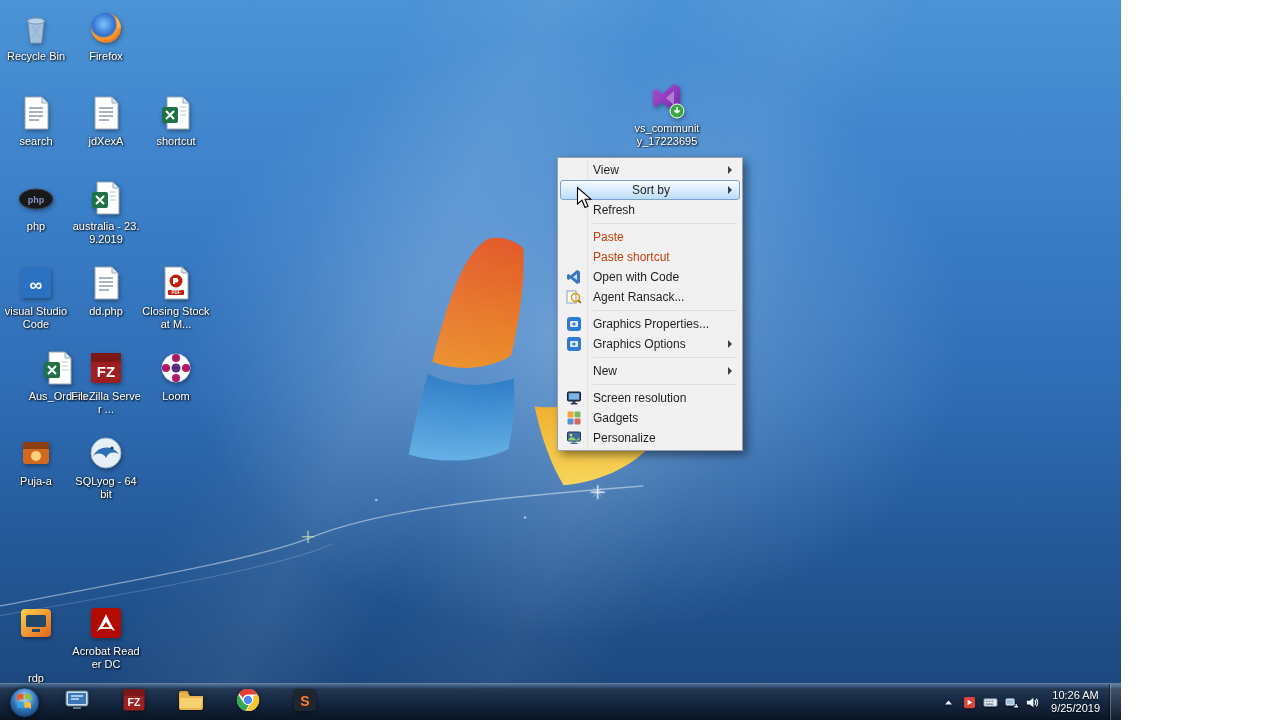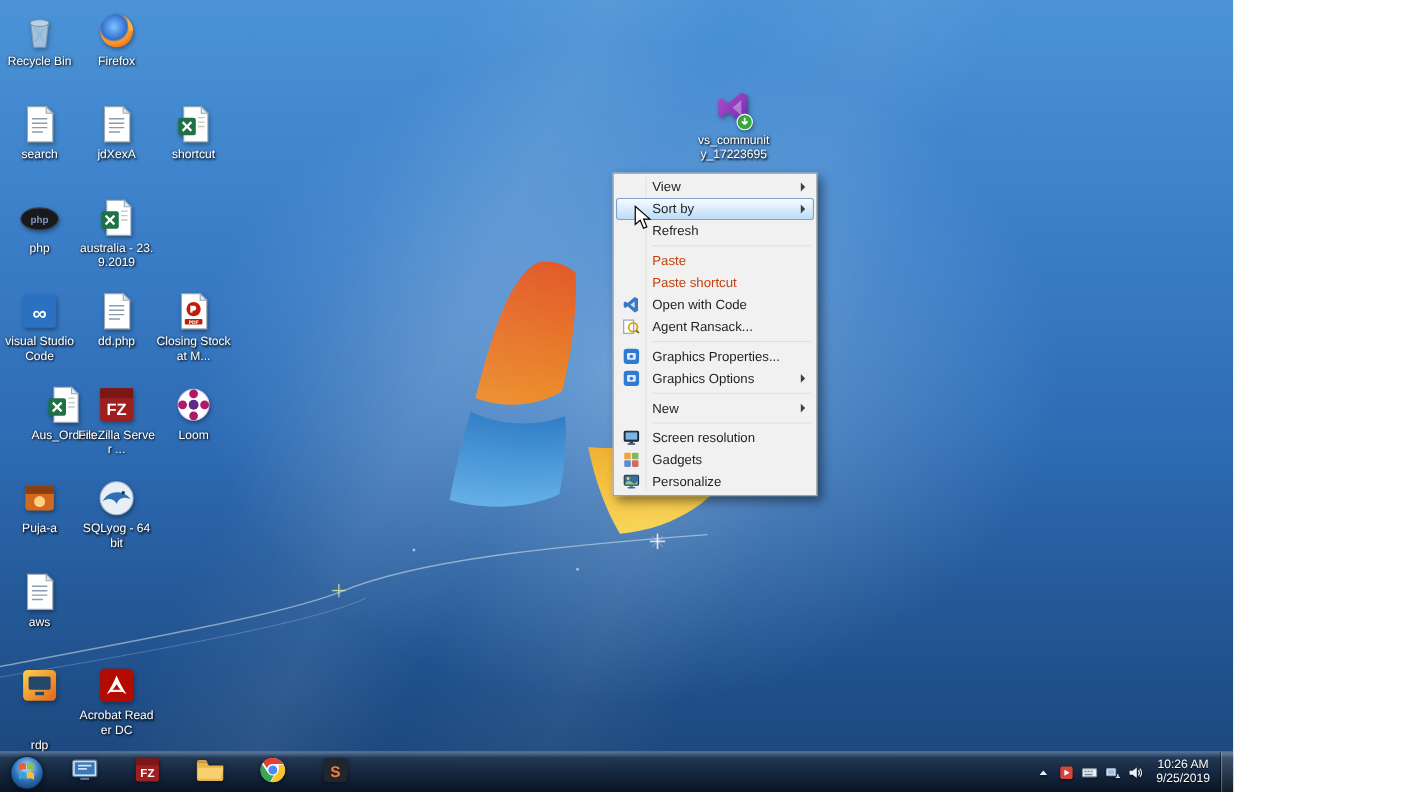--- a/index.html
+++ b/index.html
@@ -17,21 +17,21 @@
   .desk-icon .ico{width:40px;height:40px;display:flex;align-items:center;justify-content:center;}
   .desk-icon .ico svg{width:40px;height:40px;filter:drop-shadow(1px 2px 2px rgba(0,0,0,.35));}
   .desk-icon .lbl{margin-top:2px;font-size:11px;line-height:13px;color:#fff;text-align:center;width:70px;
     text-shadow:1px 1px 2px rgba(0,0,0,.9),0 0 3px rgba(0,0,0,.7);max-height:27px;overflow:hidden;word-break:break-all;}
 
   .context-menu{position:absolute;left:557px;top:157px;width:186px;z-index:50;background:#f1f1f1;
     border:1px solid #9aa0a8;box-shadow:4px 4px 9px rgba(0,0,0,.45);padding:2px;}
   .context-menu::before{content:"";position:absolute;left:29px;top:3px;bottom:3px;width:1px;background:#e3e3e3;}
   .menu-item{position:relative;display:flex;align-items:center;height:20px;border:1px solid transparent;
     border-radius:3px;font-size:12px;color:#1f1f1f;}
-  .menu-item.hl{background:linear-gradient(180deg,#f8fbfe,#dcedfd 45%,#bcdcf7);border-color:#7da2ce;}
+  .menu-item.hl{background:linear-gradient(180deg,#f8fbfe,#dcedfd 45%,#bcdcf7);border-color:#7da2ce;padding-left:39px;}
   .menu-item.dis{color:#c2410c;}
   .mi-ico{width:26px;flex:0 0 26px;display:flex;align-items:center;justify-content:center;position:relative;z-index:1;}
   .mi-ico svg{width:16px;height:16px;}
   .mi-lbl{margin-left:6px;white-space:nowrap;position:relative;z-index:1;}
   .mi-arrow{position:absolute;right:7px;width:0;height:0;border-left:4px solid #404040;
     border-top:4px solid transparent;border-bottom:4px solid transparent;}
   .menu-sep{height:1px;background:#dfdfdf;margin:3px 3px 3px 33px;}
 
   .cursor{position:absolute;left:576px;top:186px;z-index:100;pointer-events:none;}
 
@@ -275,32 +275,20 @@
       <div class="desk-icon" style="left: 71px; top: 433px;">
         <div class="ico">
           <svg viewBox="0 0 40 40">
             <circle cx="20" cy="20" r="15" fill="#e8eef5" stroke="#9fb6cc"></circle>
             <path d="M7 23c6-11 19-11 26-2-7-3-11-1-13 4-2-5-9-6-13-2z" fill="#2f6fb3"></path>
             <circle cx="26" cy="15" r="1.6" fill="#123a5c"></circle>
           </svg>
         </div>
         <div class="lbl">SQLyog - 64 bit</div>
       </div>
-      <div class="desk-icon" style="left: 1px; top: 518px;">
-        <div class="ico">
-          <svg viewBox="0 0 40 40">
-            <path d="M9 4h17l6 6v26H9z" fill="#ffffff" stroke="#9aa7b5"></path>
-            <path d="M26 4l6 6h-6z" fill="#dce6f0" stroke="#9aa7b5"></path>
-            <g stroke="#8b9bb0" stroke-width="1.3">
-              <path d="M13 15h14M13 19h14M13 23h14M13 27h10"></path>
-            </g>
-          </svg>
-        </div>
-        <div class="lbl">aws</div>
-      </div>
       <div class="desk-icon" style="left: 1px; top: 603px; gap: 27px;">
         <div class="ico">
           <svg viewBox="0 0 40 40">
             <defs>
               <linearGradient id="g-rdp" x1="0" y1="0" x2="1" y2="1">
                 <stop offset="0" stop-color="#ffd24a"></stop>
                 <stop offset="1" stop-color="#e2641b"></stop>
               </linearGradient>
             </defs>
             <rect x="5" y="6" width="30" height="28" rx="4" fill="url(#g-rdp)"></rect>

